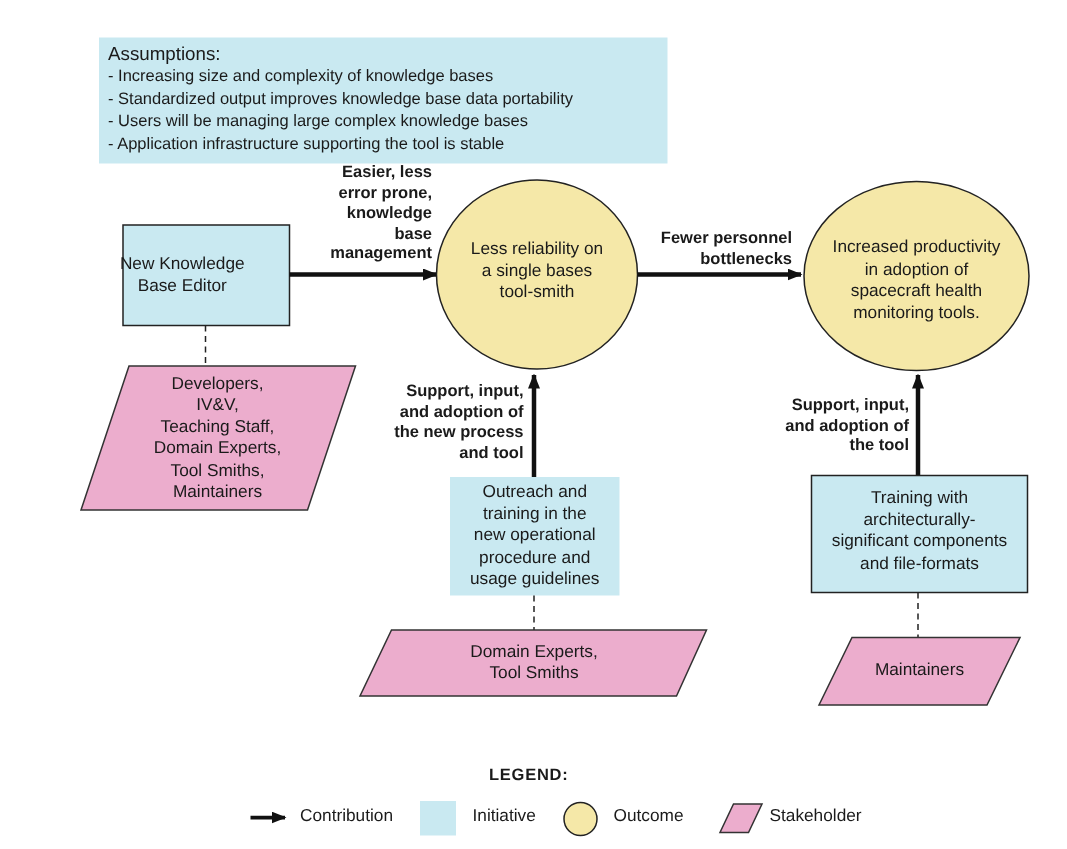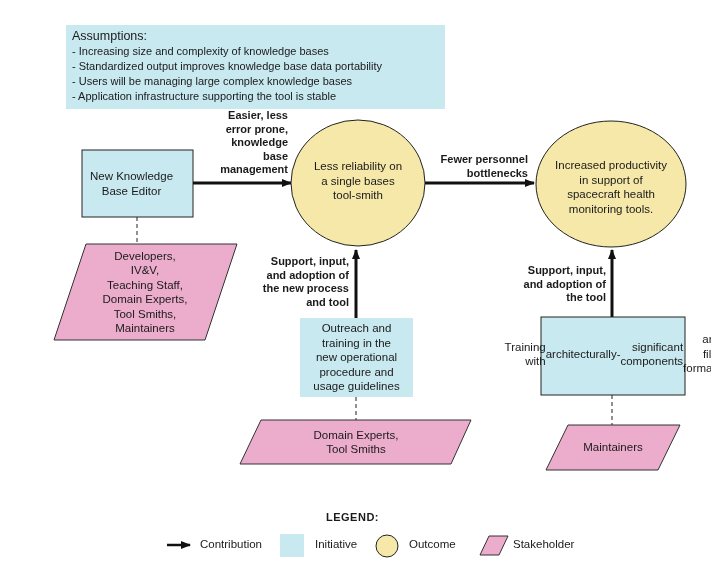--- a/index.html
+++ b/index.html
@@ -59,53 +59,53 @@
 </svg>
 
 <div class="abs assumptions">
   <div class="title">Assumptions:</div>
   <div>- Increasing size and complexity of knowledge bases</div>
   <div>- Standardized output improves knowledge base data portability</div>
   <div>- Users will be managing large complex knowledge bases</div>
   <div>- Application infrastructure supporting the tool is stable</div>
 </div>
 
-<div class="node-text" style="left:78px; top:152px; width:107px; height:63px;border-radius:13px;">New Knowledge Base Editor</div>
+<div class="node-text" style="left:68px; top:152px; width:107px; height:63px;border-radius:13px;">New Knowledge Base Editor</div>
 
 <div class="node-text" style="left:70px; top:246px; width:150px; height:92px; flex-direction:column;">
   <div>Developers,</div>
   <div>IV&amp;V,</div>
   <div>Teaching Staff,</div>
   <div>Domain Experts,</div>
   <div>Tool Smiths,</div>
   <div>Maintainers</div>
 </div>
 
 <div class="node-text" style="left:300px; top:150px; width:116px; height:62px; flex-direction:column;">
   <div>Less reliability on</div>
   <div>a single bases</div>
   <div>tool-smith</div>
 </div>
 
 <div class="node-text" style="left:546px; top:148px; width:130px; height:68px; flex-direction:column;justify-content:flex-end;">
   <div>Increased productivity</div>
-  <div>in support of</div>
+  <div>in adoption of</div>
   <div>spacecraft health</div>
   <div>monitoring tools.</div>
 </div>
 
 <div class="node-text" style="left:300px; top:318px; width:113px; height:79px; flex-direction:column;">
   <div>Outreach and</div>
   <div>training in the</div>
   <div>new operational</div>
   <div>procedure and</div>
   <div>usage guidelines</div>
 </div>
 
-<div class="node-text" style="left:542px; top:320px; width:142px; height:68px; flex-direction:row;text-align:right;">
+<div class="node-text" style="left:542px; top:320px; width:142px; height:68px; flex-direction:column;text-align:right;">
   <div>Training with</div>
   <div>architecturally-</div>
   <div>significant components</div>
   <div>and file-formats</div>
 </div>
 
 <div class="node-text" style="left:270px; top:421px; width:172px; height:42px; flex-direction:column;">
   <div>Domain Experts,</div>
   <div>Tool Smiths</div>
 </div>

